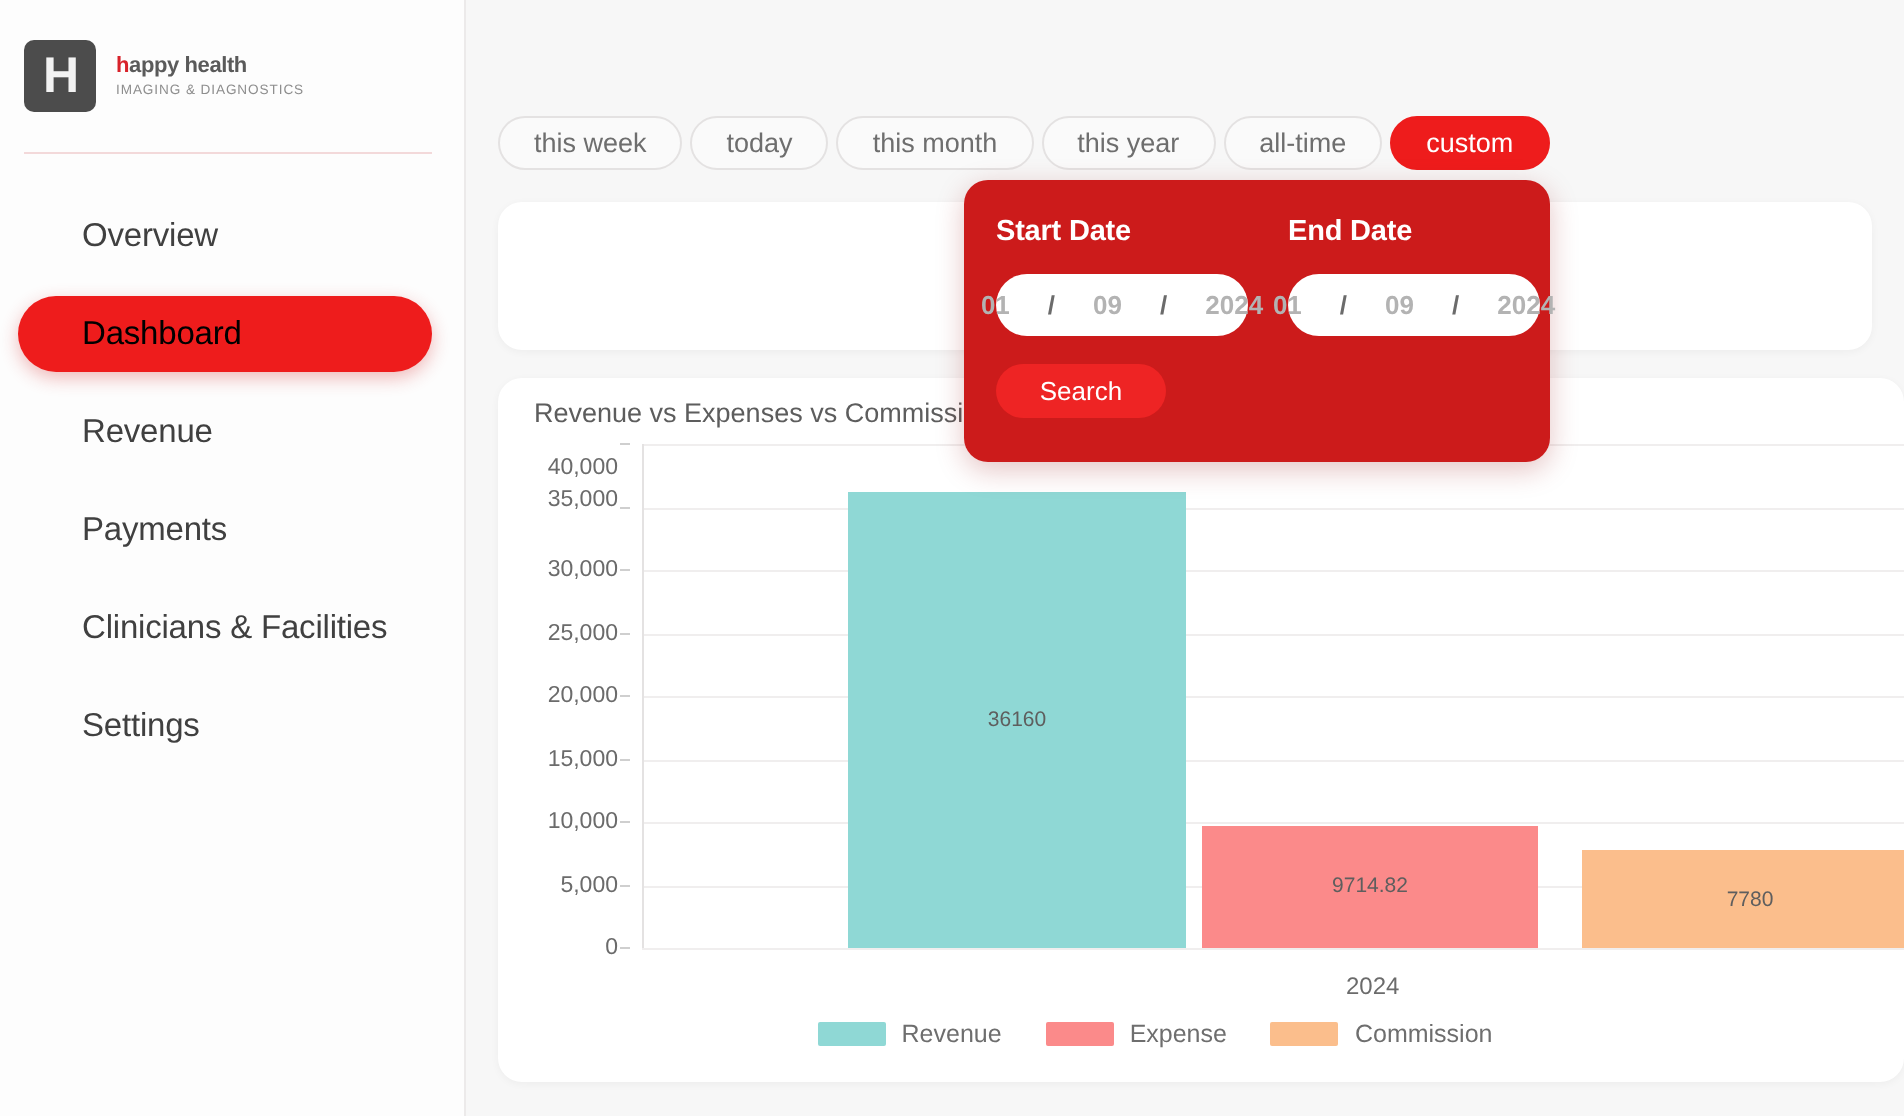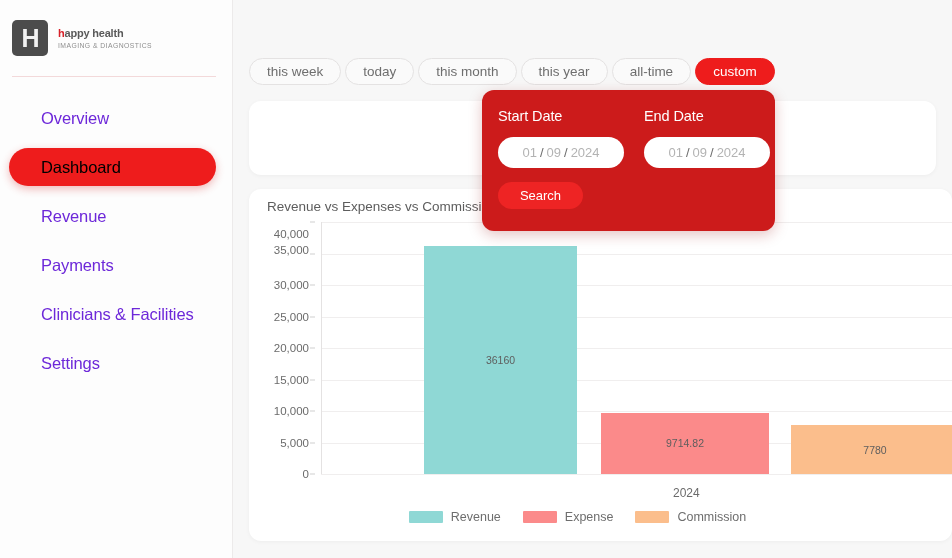--- a/index.html
+++ b/index.html
@@ -60,21 +60,21 @@
     background: #f3d9da;
     margin: 14px 16px 0 12px;
   }
   .nav { padding-top: 22px; }
   .nav-item {
     height: 38px;
     display: flex; align-items: center;
     padding-left: 32px;
     margin: 0 16px 11px 9px;
     font-size: 16.5px;
-    color: #6d28d9;
+    color: #404040;
     border-radius: 21px;
     cursor: pointer;
     letter-spacing: -0.1px;
   }
   .nav-item.active {
     background: #ee1c1c;
     color: #000000;
     box-shadow: 0 3px 9px rgba(210,40,40,0.32);
     align-items: center;
   }
@@ -245,37 +245,37 @@
   .date-panel {
     position: absolute;
     left: 249px; top: 90px;
     width: 293px; height: 141px;
     background: #cc1b1b;
     border-radius: 12px;
     box-shadow: 0 4px 14px rgba(150,20,20,0.25);
     z-index: 30;
     padding: 18px 16px 0 16px;
   }
-  .date-row { display: flex; gap: 20px; }
+  .date-row { display: flex; gap: 20px; font-weight: bold; }
   .date-field { display: flex; flex-direction: column; }
   .date-field-label {
     color: #ffffff;
     font-size: 14.5px;
     margin-bottom: 13px;
     letter-spacing: -0.1px;
   }
   .date-input {
     width: 126px; height: 31px;
     background: #ffffff;
     border-radius: 16px;
     border: none;
     display: flex;
     align-items: center;
     justify-content: center;
-    gap: 1px;
+    gap: 17px;
     font-size: 13px;
     color: #b3b3b3;
     cursor: text;
   }
   .date-input .sep { color: #6b6b6b; margin: 0 2px; }
   .search-btn {
     margin-top: 14px;
     width: 85px; height: 27px;
     background: #ee2424;
     border: none;
@@ -390,21 +390,21 @@
             <div class="gridline" style="top: 189px;"></div>
             <div class="gridline" style="top: 157.5px;"></div>
             <div class="gridline" style="top: 126px;"></div>
             <div class="gridline" style="top: 94.5px;"></div>
             <div class="gridline" style="top: 63px;"></div>
             <div class="gridline" style="top: 31.5px;"></div>
             <div class="gridline" style="top: 0px;"></div>
           </div>
         <div class="axis-left-line"></div>
         <div class="bars" id="bars">
-            <div class="bar" style="left: 103px; width: 153px; height: 227.808px; background: rgb(143, 216, 213); text-align: right;">
+            <div class="bar" style="left: 103px; width: 169px; height: 227.808px; background: rgb(143, 216, 213); text-align: right;">
               <span class="bar-label">36160</span>
             </div>
             <div class="bar" style="left: 280px; width: 168px; height: 61.2034px; background: rgb(251, 138, 138);">
               <span class="bar-label">9714.82</span>
             </div>
             <div class="bar" style="left: 470px; width: 168px; height: 49.014px; background: rgb(251, 190, 140);">
               <span class="bar-label">7780</span>
             </div>
           </div>
       </div>

